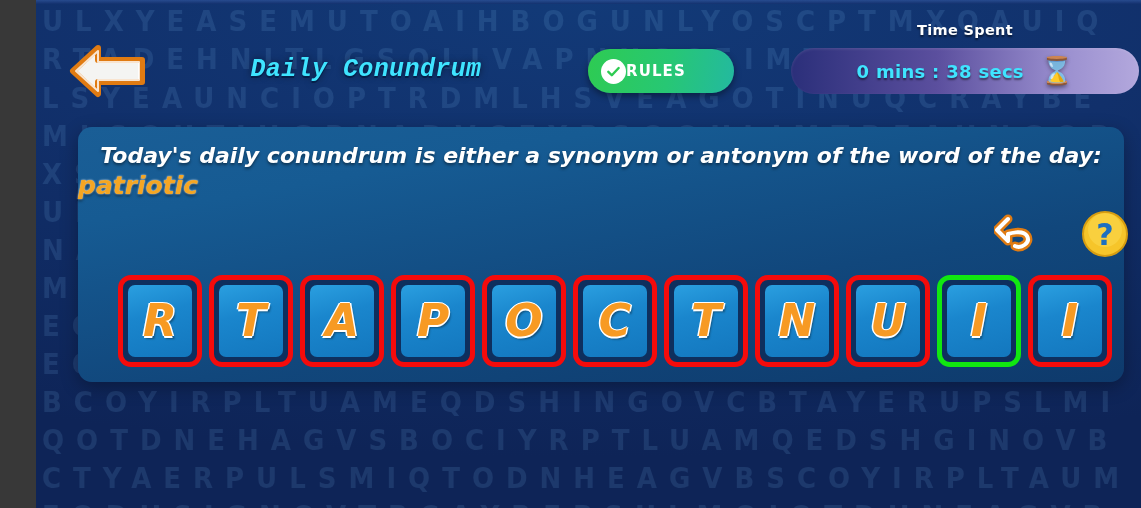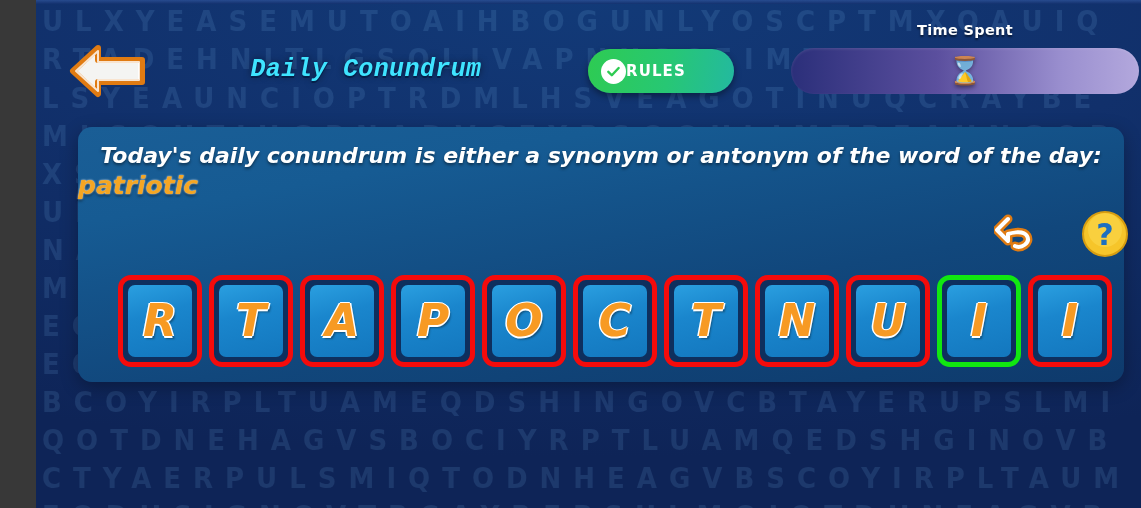--- a/index.html
+++ b/index.html
@@ -276,20 +276,21 @@
           <svg viewBox="0 0 16 16">
               <path d="M2.5 8.4 L6.2 12 L13.5 4.3" fill="none" stroke="#2ecb52" stroke-width="2.6" stroke-linecap="round" stroke-linejoin="round"></path>
             </svg>
         </span>
         <span class="rules-label">RULES</span>
       </button>
 
       <div class="time-label">Time Spent</div>
 
       <div class="timer-pill">
+        <span class="timer-text">0 mins : 38 secs</span>
         <span class="hourglass">⌛</span>
       </div>
     </div>
 
     <div class="panel">
 
       <div class="prompt-line">Today's daily conundrum is either a synonym or antonym of the word of the day:</div>
       <div class="word-of-day">patriotic</div>
 
       <button class="undo-btn">

